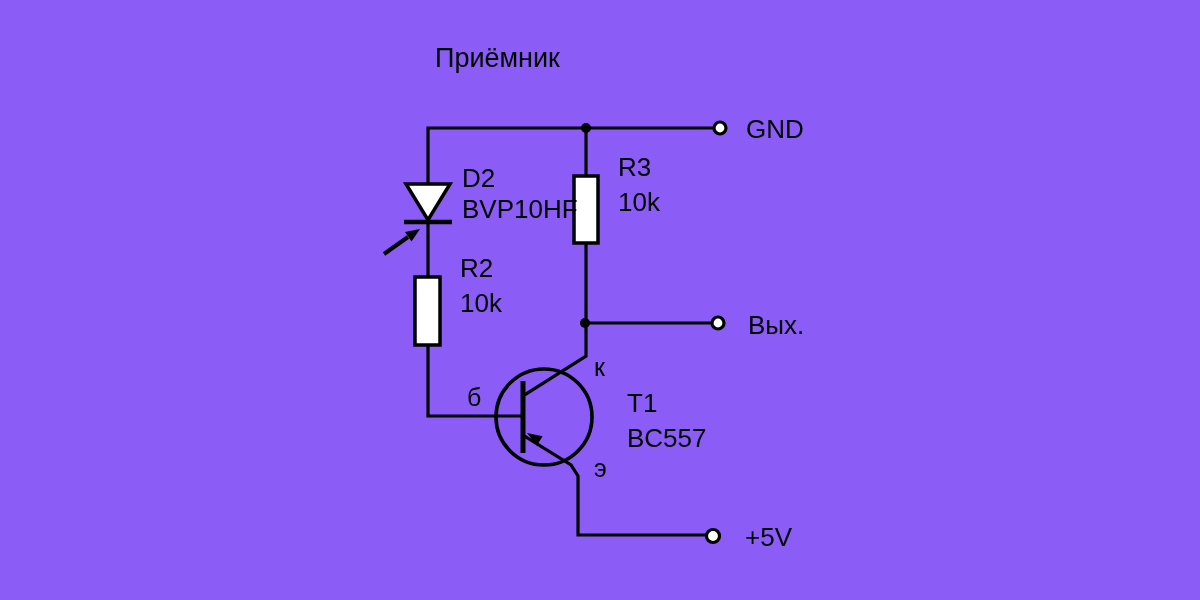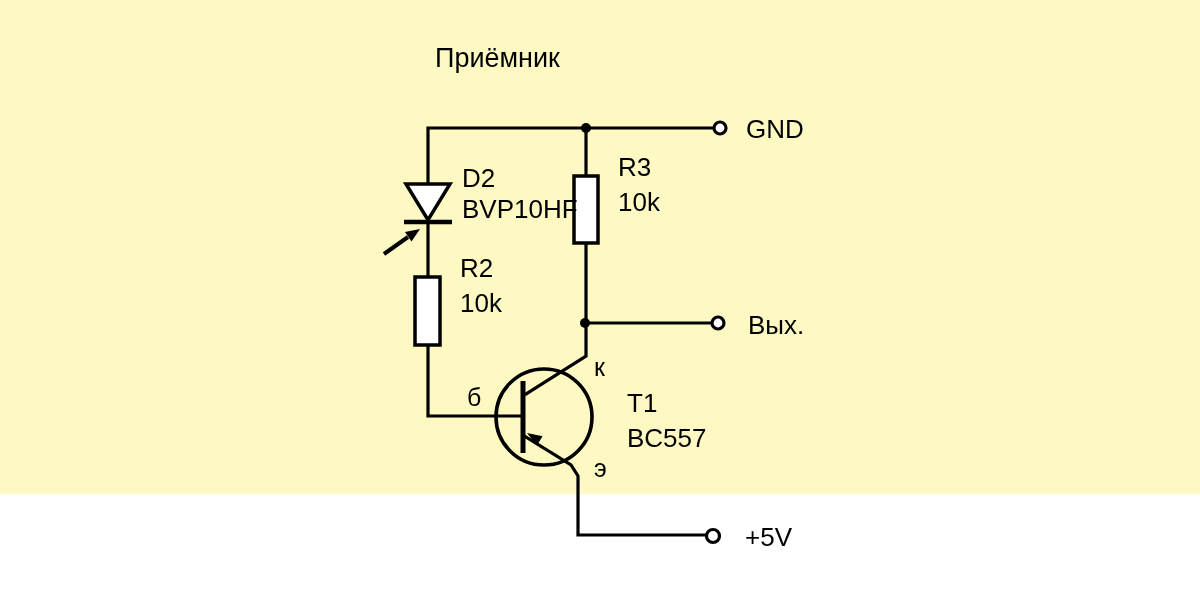--- a/index.html
+++ b/index.html
@@ -6,22 +6,22 @@
     margin: 0;
     padding: 0;
     background: #ffffff;
     width: 1200px;
     height: 600px;
     overflow: hidden;
   }
   .stage {
     position: relative;
     width: 1200px;
-    height: 494px;
-    background: #fef9c3;
+    height: 600px;
+    background: #8b5cf6;
     text-decoration: underline;
   }
   svg { display: block; }
   .wire {
     fill: none;
     stroke: #000000;
     stroke-width: 3.2;
     stroke-linecap: square;
     stroke-linejoin: miter;
   }

